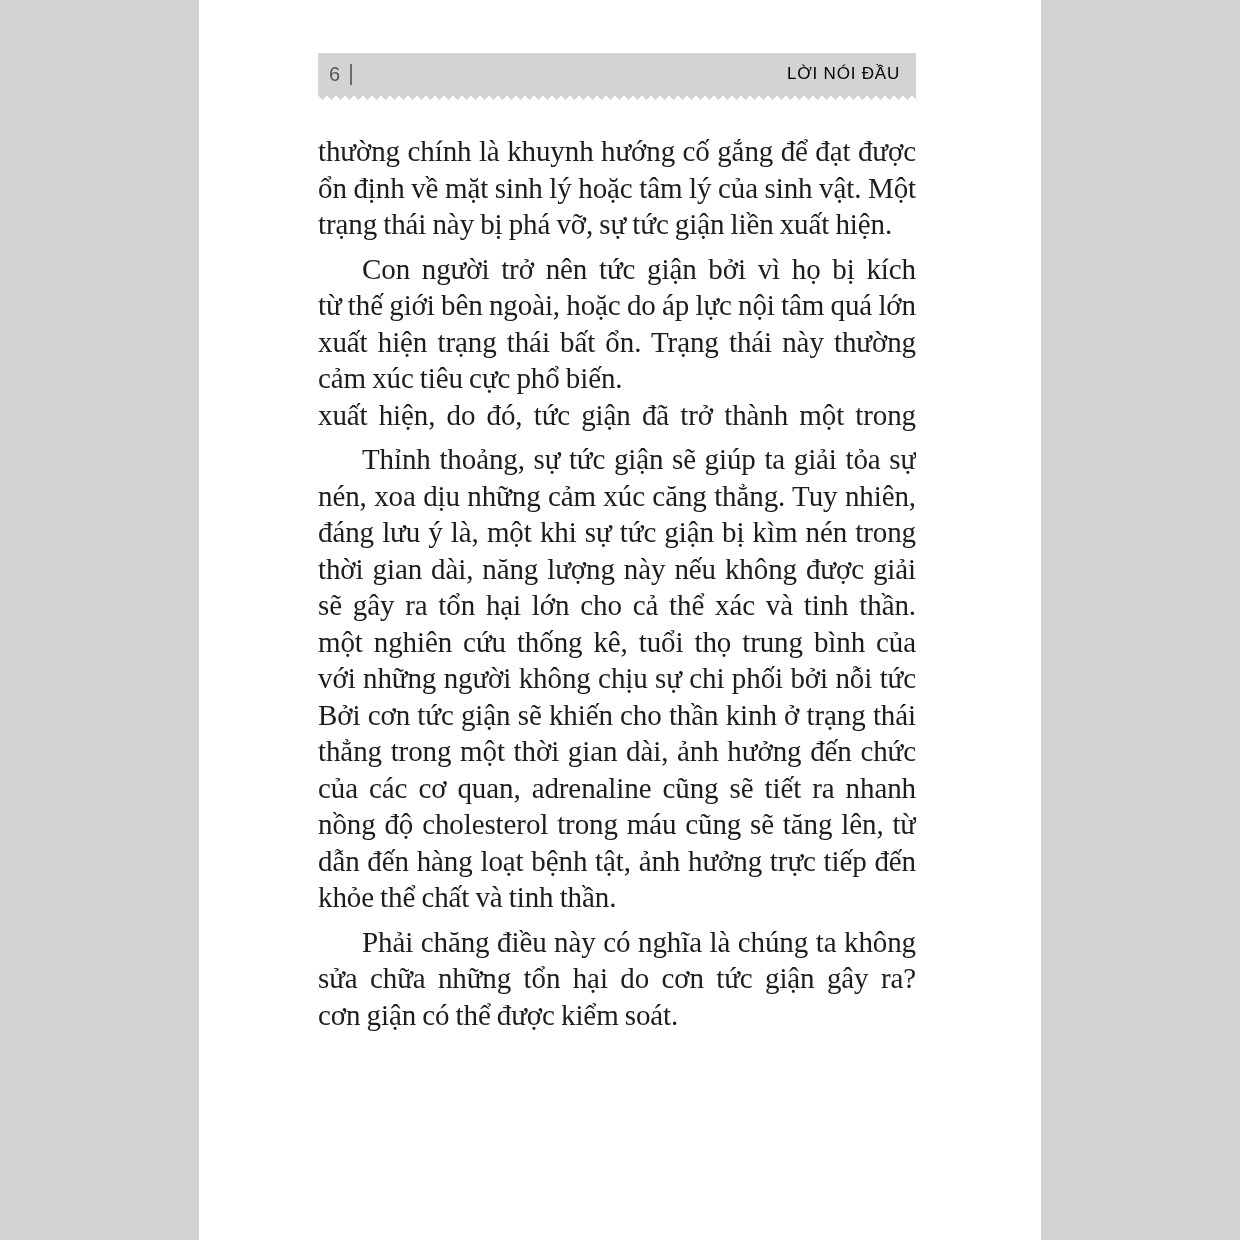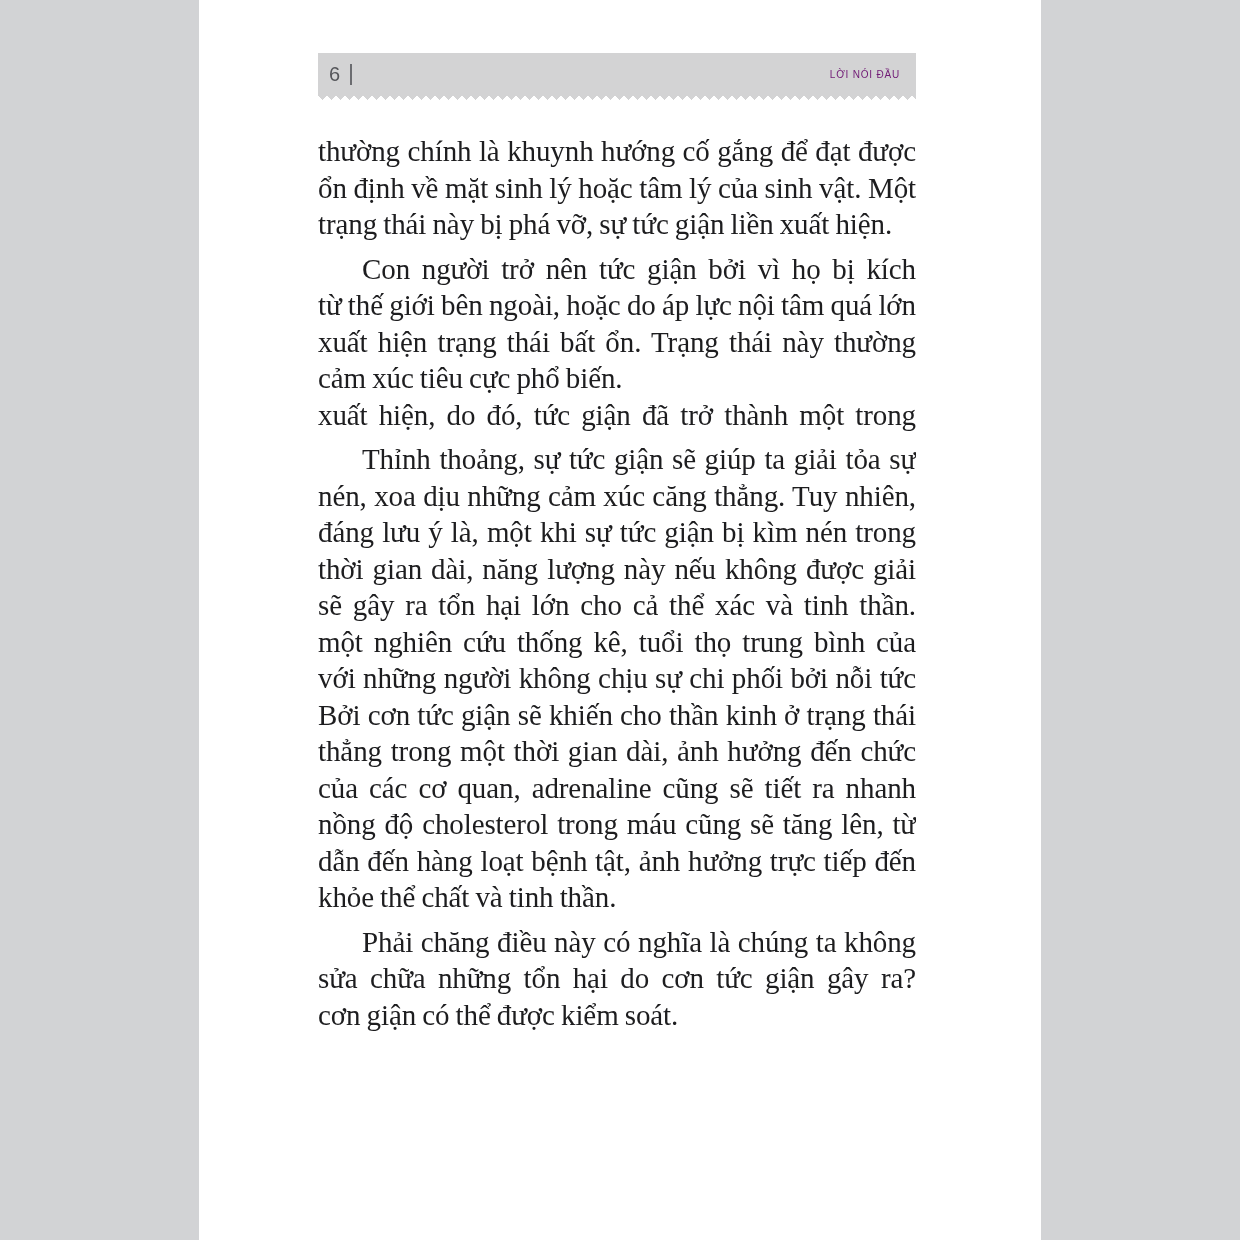--- a/index.html
+++ b/index.html
@@ -48,23 +48,23 @@
   .page-num {
     font-size: 20px;
     color: #55565a;
   }
   .page-num-divider {
     width: 2px;
     height: 21px;
     background: #6b6c70;
   }
   .section-title {
-    font-size: 10px;
+    font-size: 17px;
     letter-spacing: 0.8px;
-    color: #701a75;
+    color: #000000;
     text-align: right;
   }
 
   
   .body-text {
     position: absolute;
     left: 318px;
     top: 133px;
     width: 598px;
     color: #1d1d1f;

